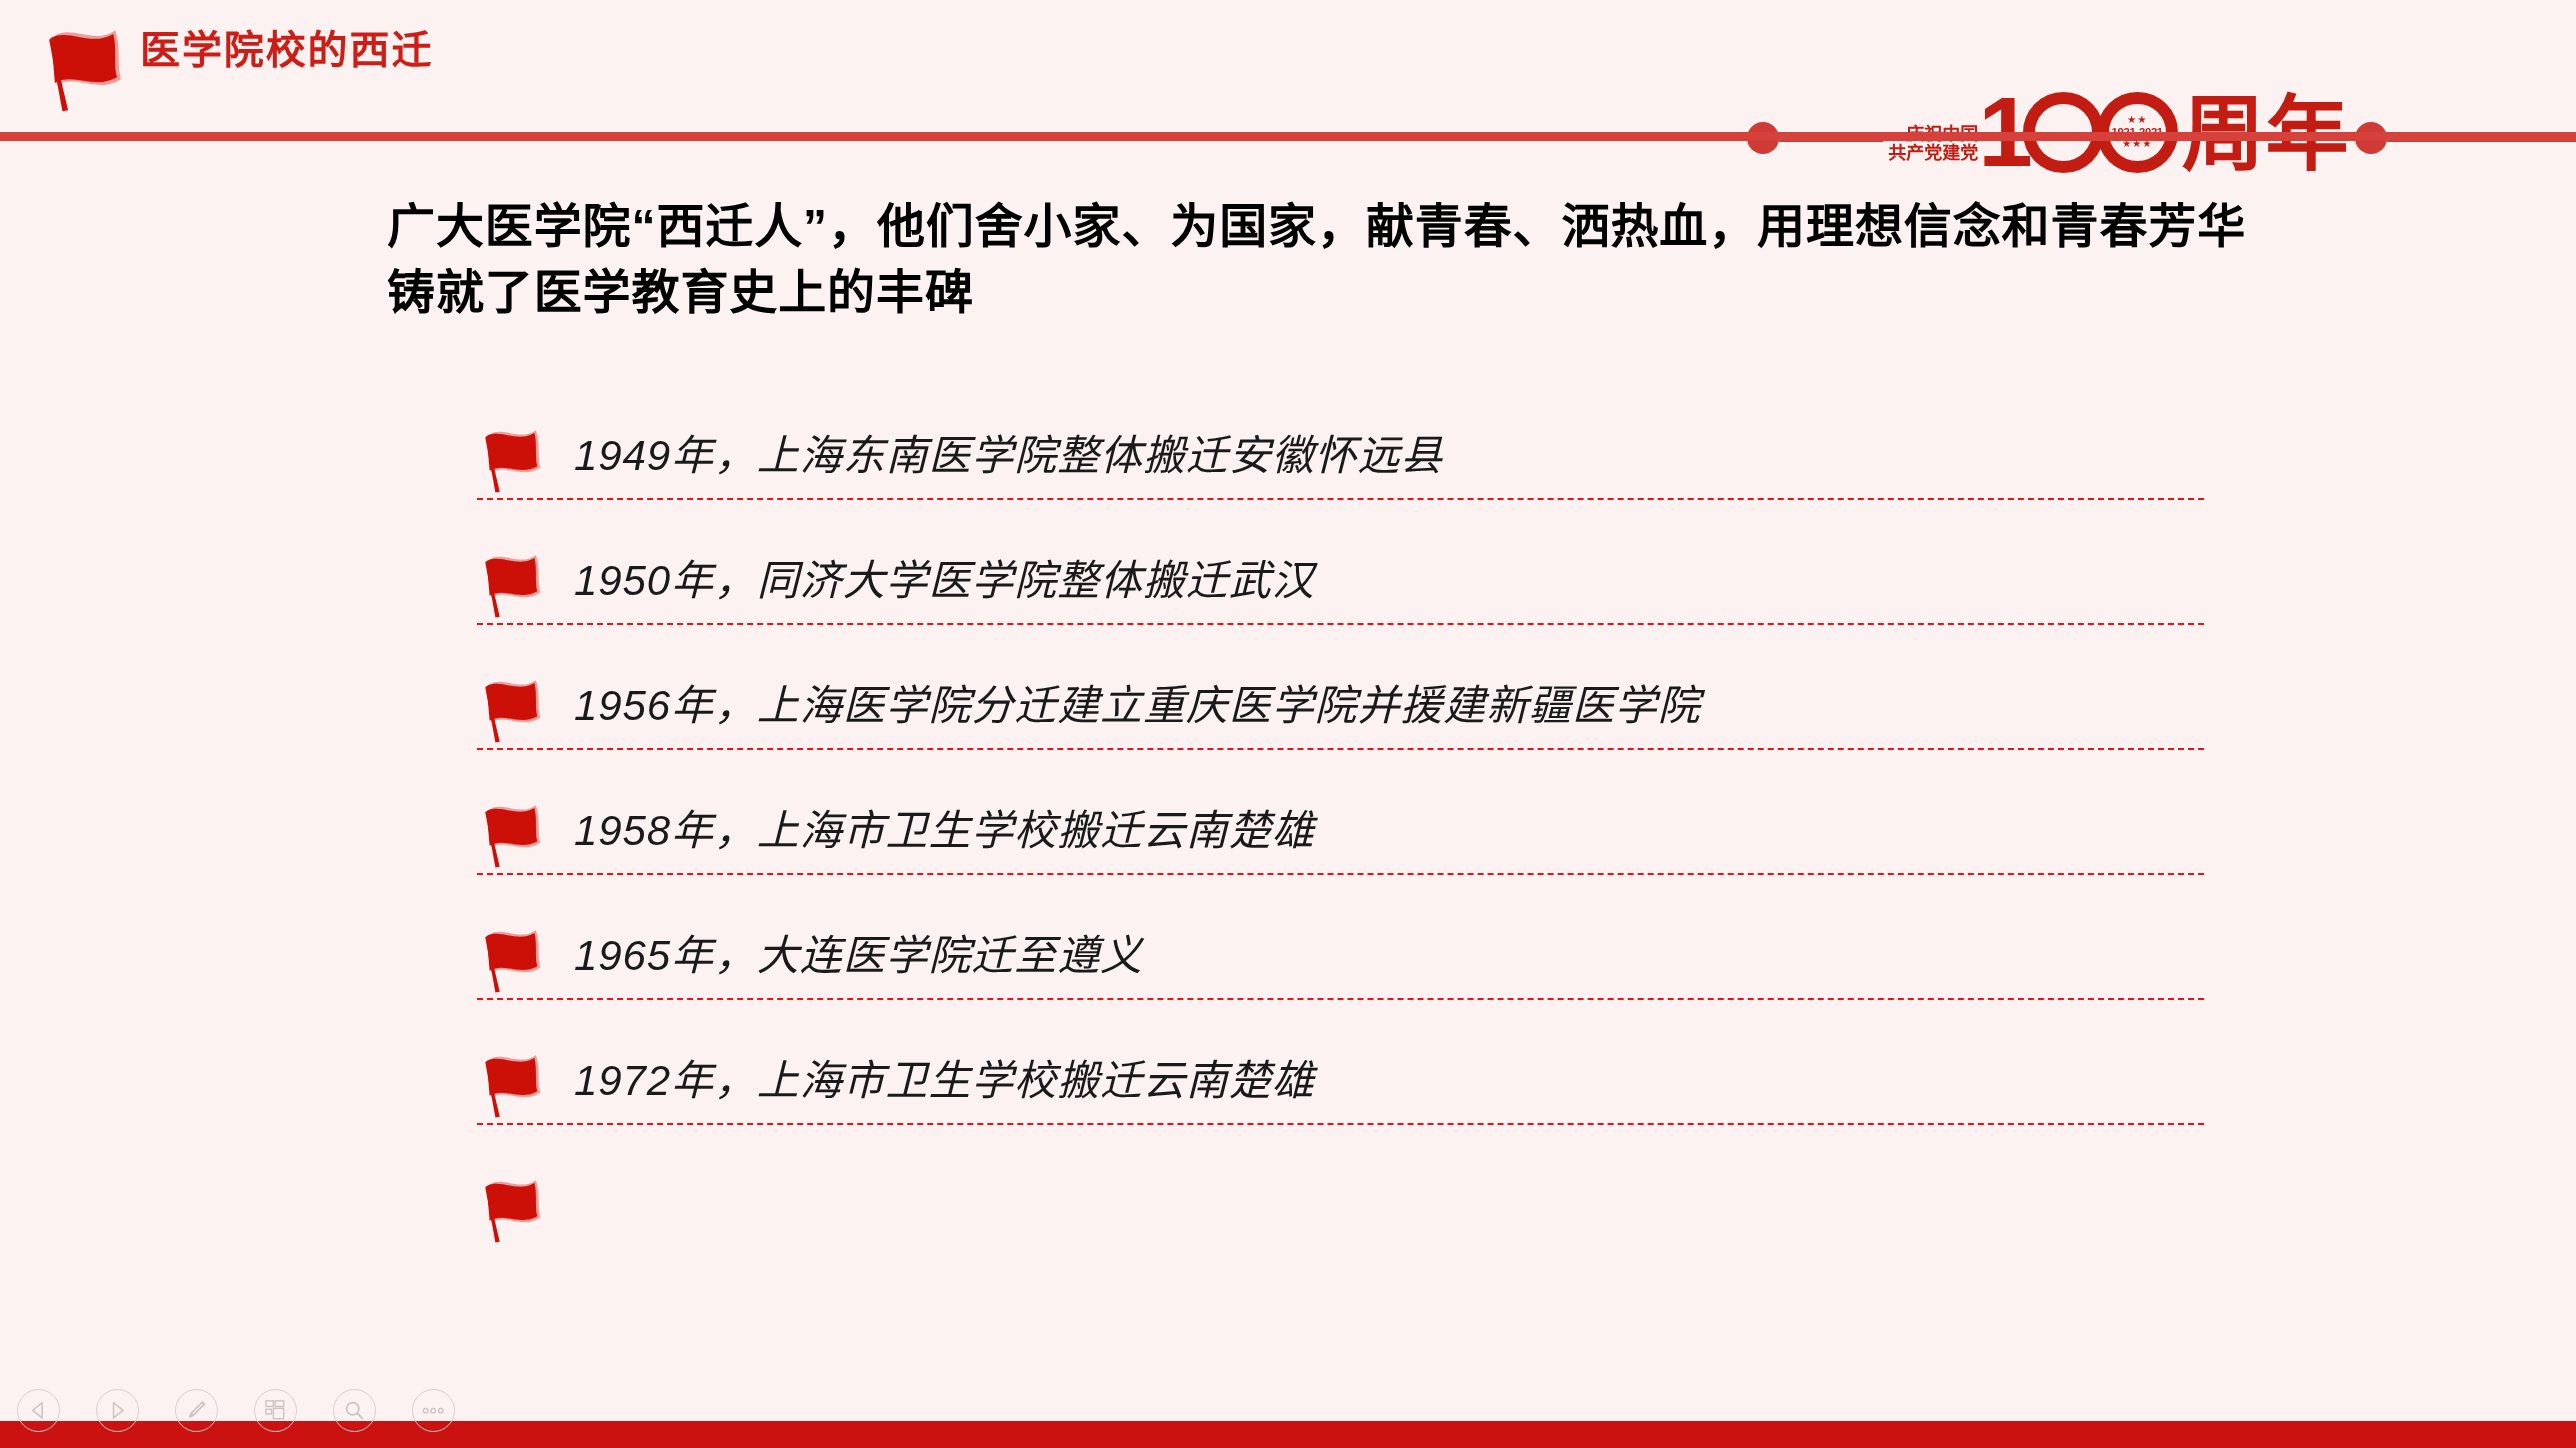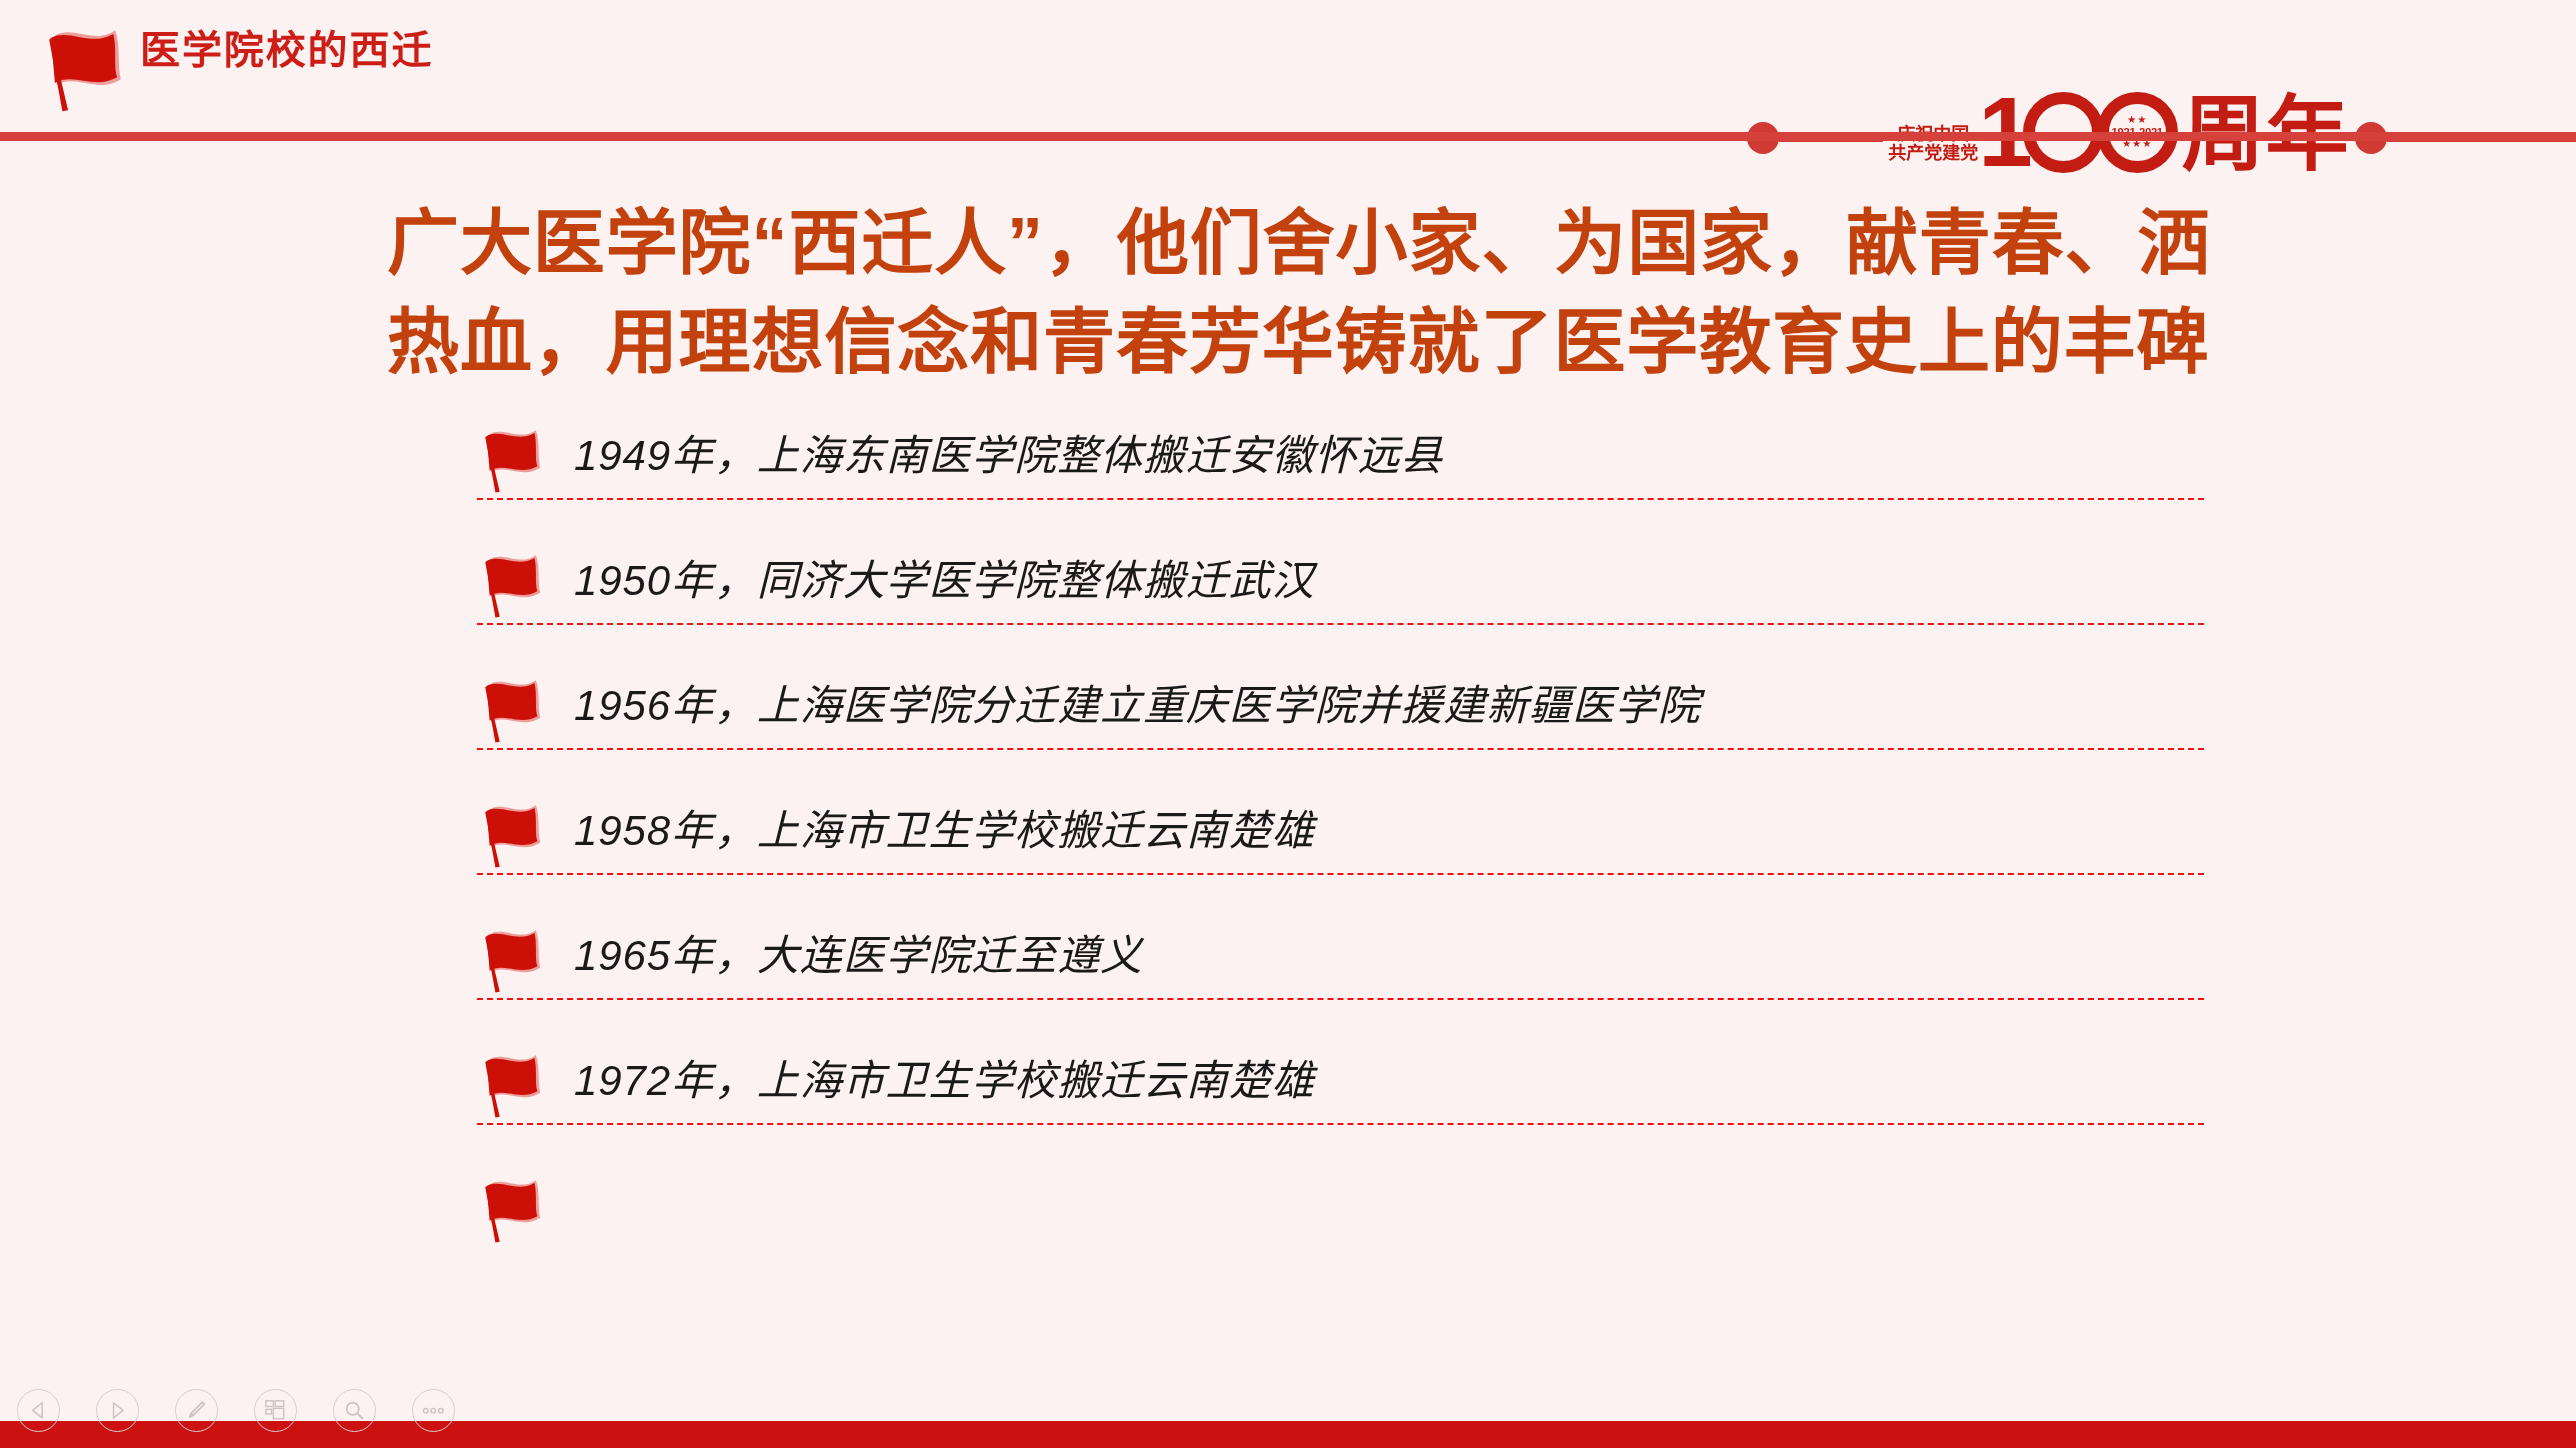--- a/index.html
+++ b/index.html
@@ -79,21 +79,21 @@
     align-items: flex-end;
     margin: 0 5.7px;
     position: relative;
     top: -5.7px;
   }
   .anniv-sub {
     font-size: 18px;
     font-weight: bold;
     color: #c31d13;
     line-height: 1.06;
-    text-align: center;
+    text-align: right;
     padding-bottom: 11.3px;
     white-space: nowrap;
   }
   .anniv-100 {
     position: relative;
     display: flex;
     align-items: center;
   }
   .anniv-digit {
     font-size: 98px;
@@ -145,23 +145,23 @@
     margin-left: 3.8px;
     white-space: nowrap;
   }
 
   
   .headline {
     position: absolute;
     left: 387px;
     top: 194px;
     width: 1888px;
-    font-size: 72px;
-    font-weight: bold;
-    color: #c2410c;
+    font-size: 48px;
+    font-weight: bold;
+    color: #000000;
     line-height: 1.38;
     letter-spacing: 0.9px;
   }
 
   
   .timeline {
     position: absolute;
     left: 472px;
     top: 415px;
     width: 1737px;

